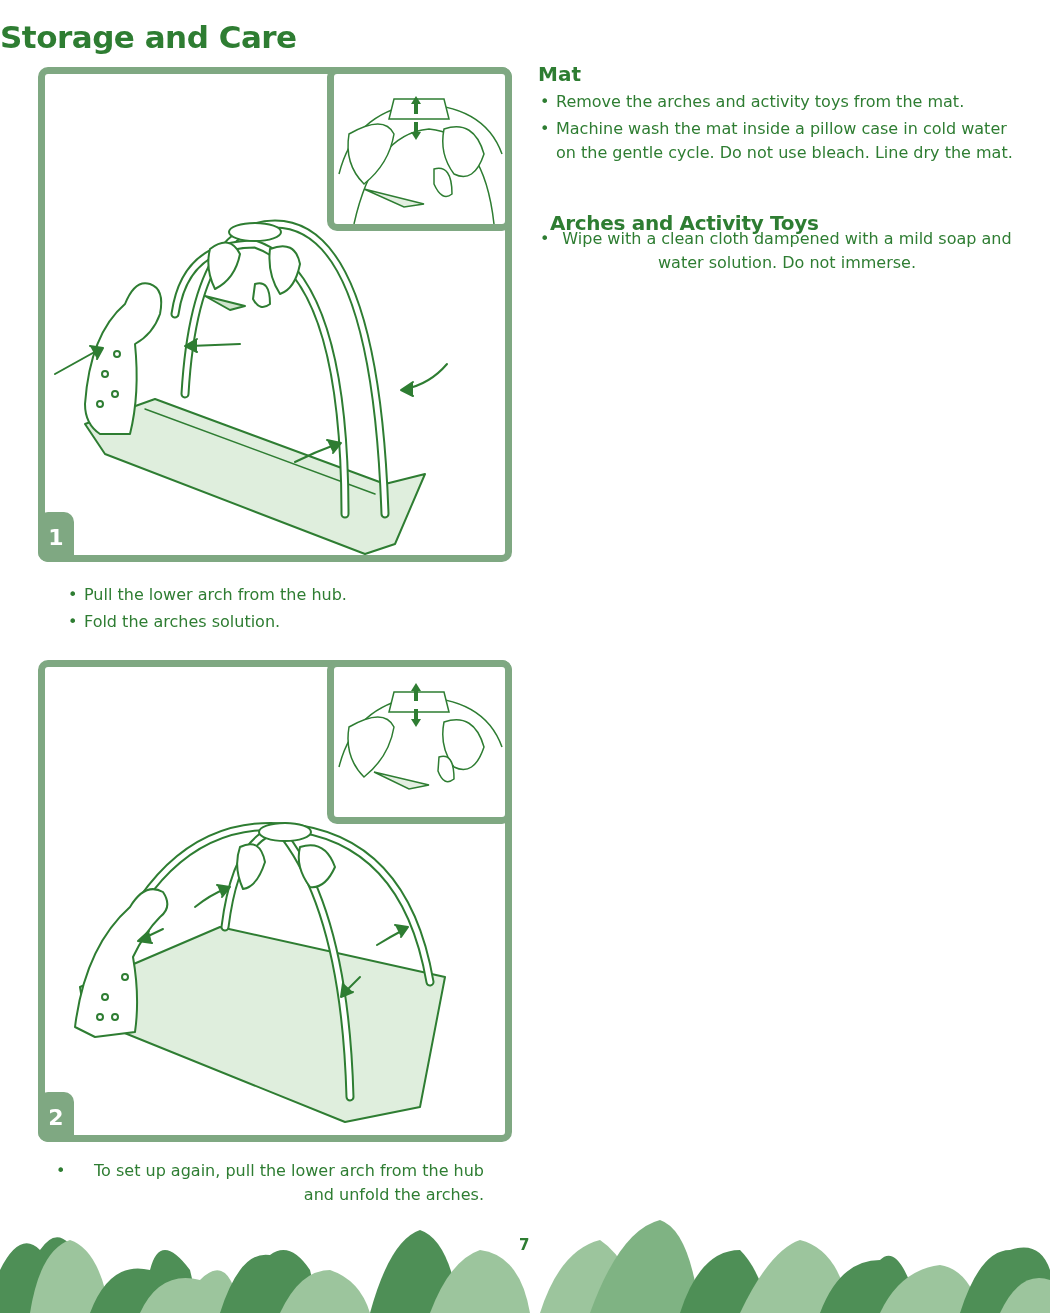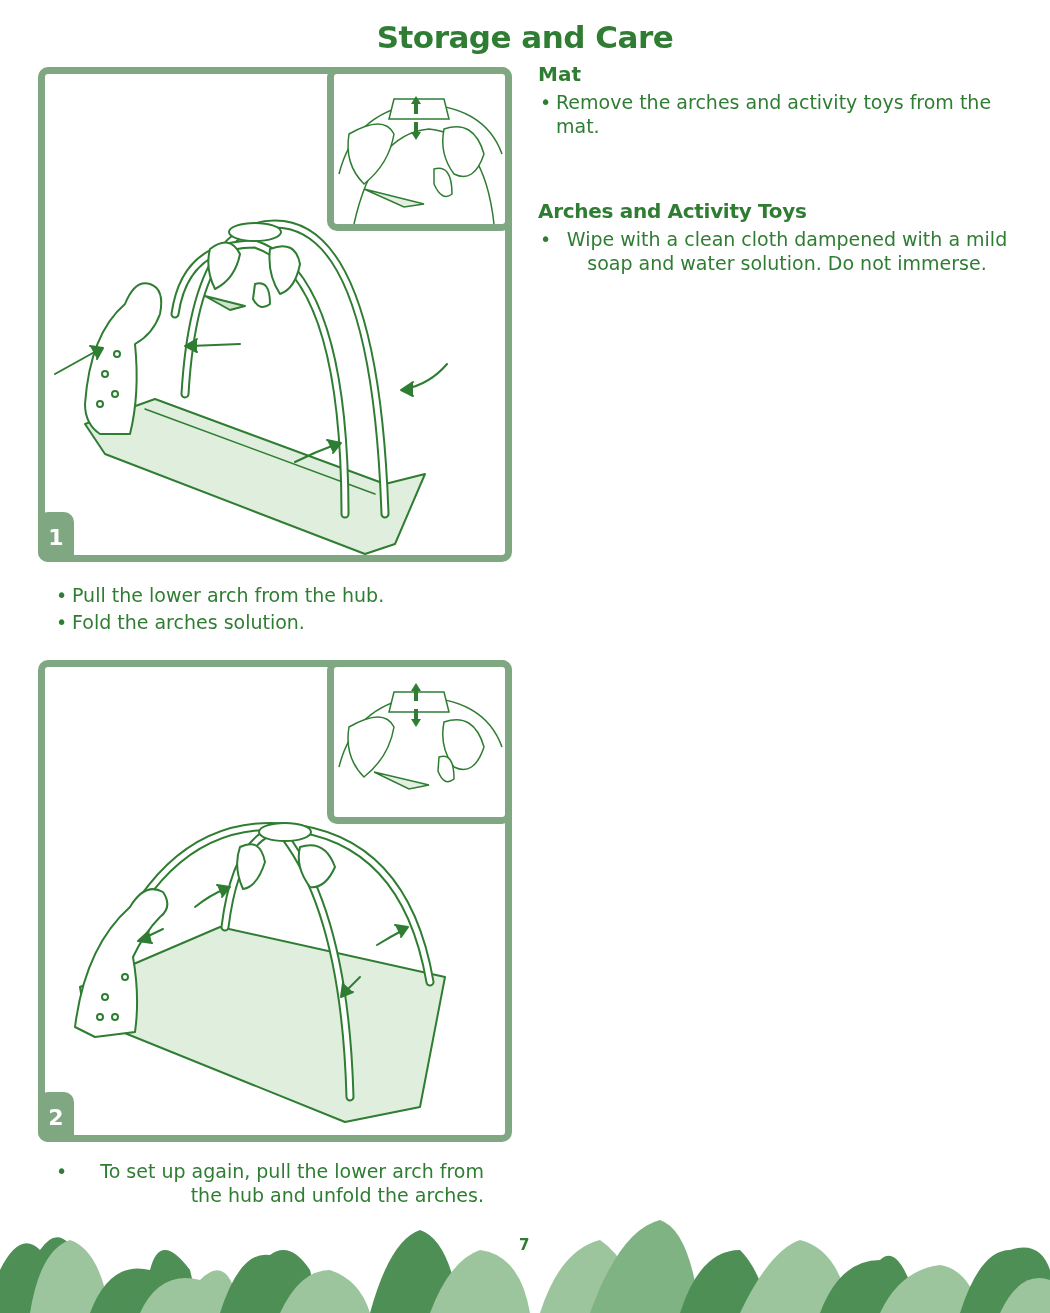--- a/index.html
+++ b/index.html
@@ -1,36 +1,36 @@
 <!DOCTYPE html>
 <html><head>
 <meta charset="utf-8">
 <style>
   html, body { margin:0; padding:0; background:#ffffff; }
   body { width:1050px; height:1313px; position:relative; overflow:hidden;
          font-family:"DejaVu Sans", sans-serif; color:#2e7d32; }
-  .title { position:absolute; top:-2px; left:0; width:1050px; text-align:center;
+  .title { position:absolute; top:-2px; left:0; width:1050px; 
            font-family:"DejaVu Sans", sans-serif; font-weight:bold; font-size:31px;
            color:#2e7d32; letter-spacing:-0.5px; }
   .panel { position:absolute; left:38px; width:460px; border:7px solid #7fa882;
            border-radius:10px; background:#fff; }
   .panel1 { top:67px; height:481px; }
   .panel2 { top:660px; height:468px; }
   .inset { position:absolute; right:-7px; top:-7px; width:171px; height:150px;
            border:7px solid #7fa882; border-radius:10px; background:#fff; overflow:hidden; }
   .step-num { position:absolute; left:-7px; bottom:-7px; width:36px; height:50px;
               background:#7fa882; border-radius:10px 10px 0 10px; color:#fff;
               font-weight:bold; font-size:22px; display:flex; align-items:center;
               justify-content:center; }
   .illus { position:absolute; left:0; top:0; width:100%; height:100%; }
   .bullets { position:absolute; margin:0; padding:0; list-style:none;
-             font-size:19px; line-height:24px; color:#2e7d32; }
+             font-size:16px; line-height:24px; color:#2e7d32; }
   .bullets li { position:relative; padding-left:18px; margin-bottom:3px; }
   .bullets li::before { content:"•"; position:absolute; left:2px; top:0; }
-  .caption1 { left:54px; top:583px; width:450px; }
+  .caption1 { left:66px; top:583px; width:450px; }
   .caption2 { left:54px; top:1159px; width:430px; }
   .caption2 li { padding-left:17px;text-align:right; }
   .section-head { position:absolute; font-weight:bold; font-size:20px; color:#2e7d32;text-align:right; }
   .h-mat { left:538px; top:62px; }
   .h-arches { left:538px; top:199px; letter-spacing:-0.3px; }
   .mat-list { left:538px; top:90px; width:480px; }
   .arch-list { left:538px; top:227px; width:480px;text-align:center; }
   .page-num { position:absolute; left:519px; top:1236px; font-weight:bold; font-size:15px; color:#2e7d32; }
   .footer { position:absolute; left:0; top:1210px; width:1050px; height:103px; }
 </style>
@@ -155,23 +155,24 @@
   <div class="step-num">2</div>
 </div>
 
 <ul class="bullets caption2">
   <li>To set up again, pull the lower arch from the hub and unfold the arches.</li>
 </ul>
 
 <h2 class="section-head h-mat" style="margin:0;">Mat</h2>
 <ul class="bullets mat-list">
   <li>Remove the arches and activity toys from the mat.</li>
+  <li>Machine wash the mat inside a pillow case in cold water on the gentle cycle. Do not use bleach. Line dry the mat.</li>
 </ul>
 
-<h2 class="section-head h-arches" style="margin:0;">Arches and Activity Toys</h2>
+<h2 class="section-head h-arches" style="margin:12px;">Arches and Activity Toys</h2>
 <ul class="bullets arch-list">
   <li>Wipe with a clean cloth dampened with a mild soap and water solution. Do not immerse.</li>
 </ul>
 
 <svg class="footer" viewBox="0 0 1050 103" preserveAspectRatio="none">
   <g>
     <path d="M0 60 Q20 20 40 40 Q60 10 80 50 L80 103 L0 103 Z" fill="#4e8f56"></path>
     <path d="M30 103 Q40 40 70 30 Q100 40 110 103 Z" fill="#9cc59d"></path>
     <path d="M90 103 Q110 50 150 60 Q160 20 190 60 L200 103 Z" fill="#4e8f56"></path>
     <path d="M140 103 Q160 60 200 70 Q230 40 240 103 Z" fill="#9cc59d"></path>

